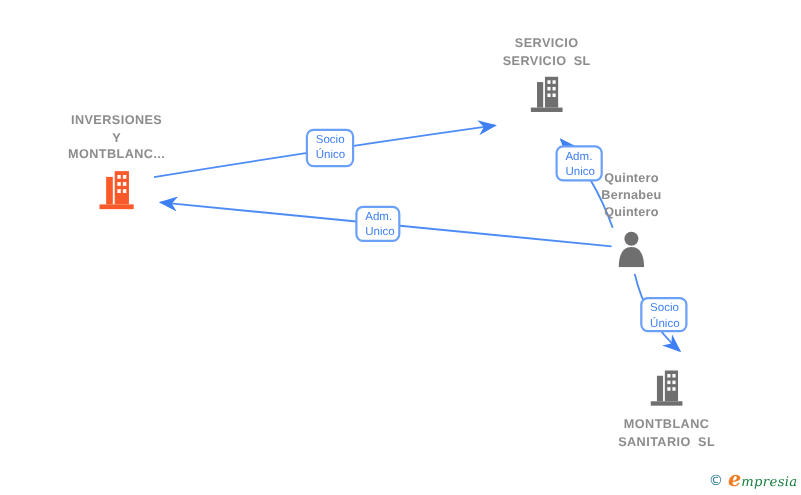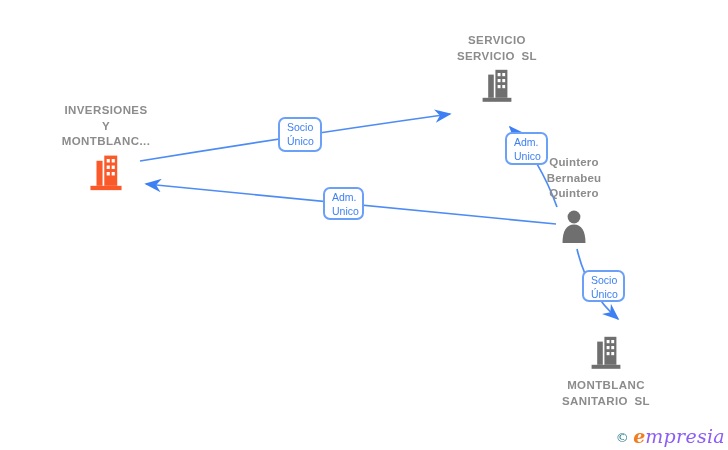--- a/index.html
+++ b/index.html
@@ -22,21 +22,21 @@
     border:2px solid #6aa0f8;border-radius:7px;box-sizing:border-box;
     color:#3e80f3;font-size:10.5px;line-height:13.5px;
     padding:2px 0 0 7px;text-align:left;
   }
   .footer{
     position:absolute;right:3px;bottom:3px;z-index:2;white-space:nowrap;cursor:pointer;
   }
   .footer .copy{color:#2e7d8e;font-size:13px;vertical-align:1px;font-family:"DejaVu Sans",sans-serif;}
   .footer .brand{font-family:"DejaVu Serif","Liberation Serif",serif;font-style:italic;}
   .footer .brand .e{color:#ef7d23;font-size:19px;font-weight:700;}
-  .footer .brand .rest{color:#8b5cf6;font-size:19px;letter-spacing:.3px;}
+  .footer .brand .rest{color:#15803d;font-size:12px;letter-spacing:.3px;}
 </style>
 </head>
 <body>
 
 <div id="canvas">
 
   <svg id="edges" width="728" height="450" viewBox="0 0 728 450">
     <defs>
       <marker id="arrow" viewBox="0 0 10 8" refX="9" refY="4" markerWidth="10" markerHeight="8" orient="auto">
         <path d="M0,0 L10,4 L0,8 L3,4 Z" fill="#3e80f3"></path>

